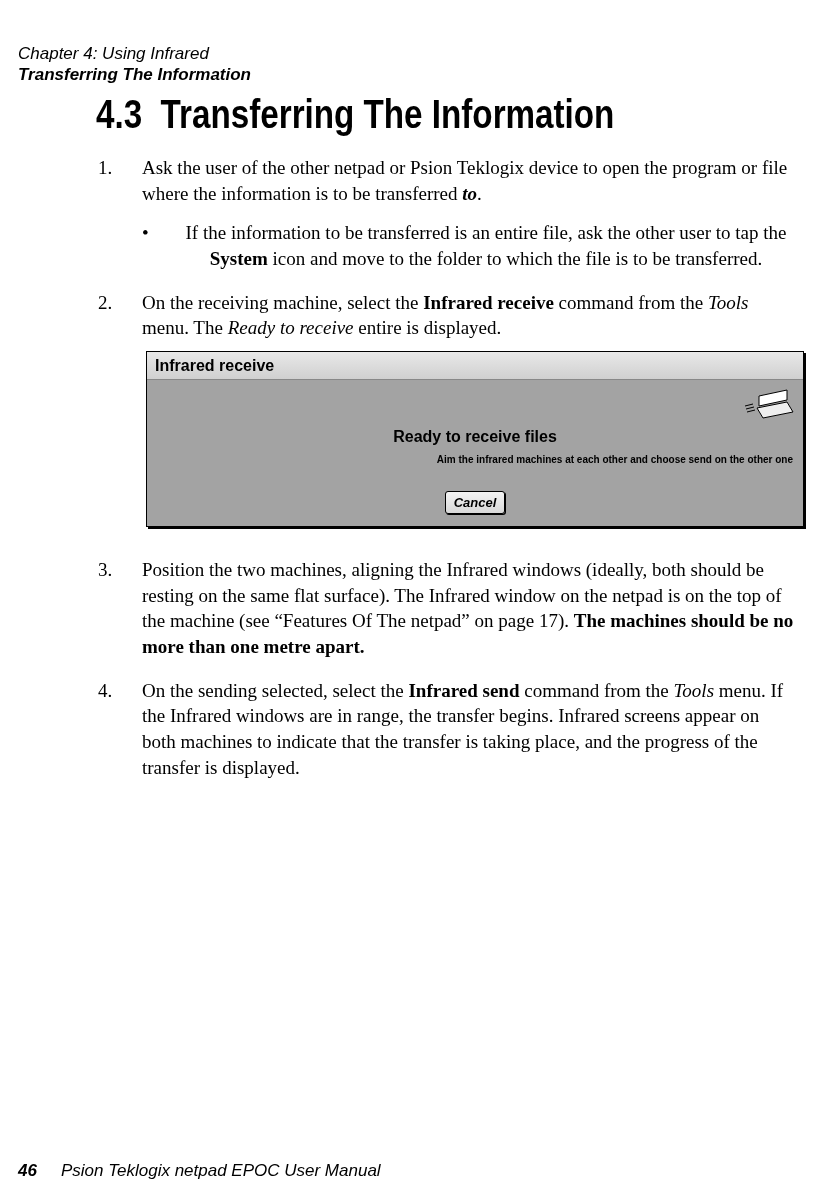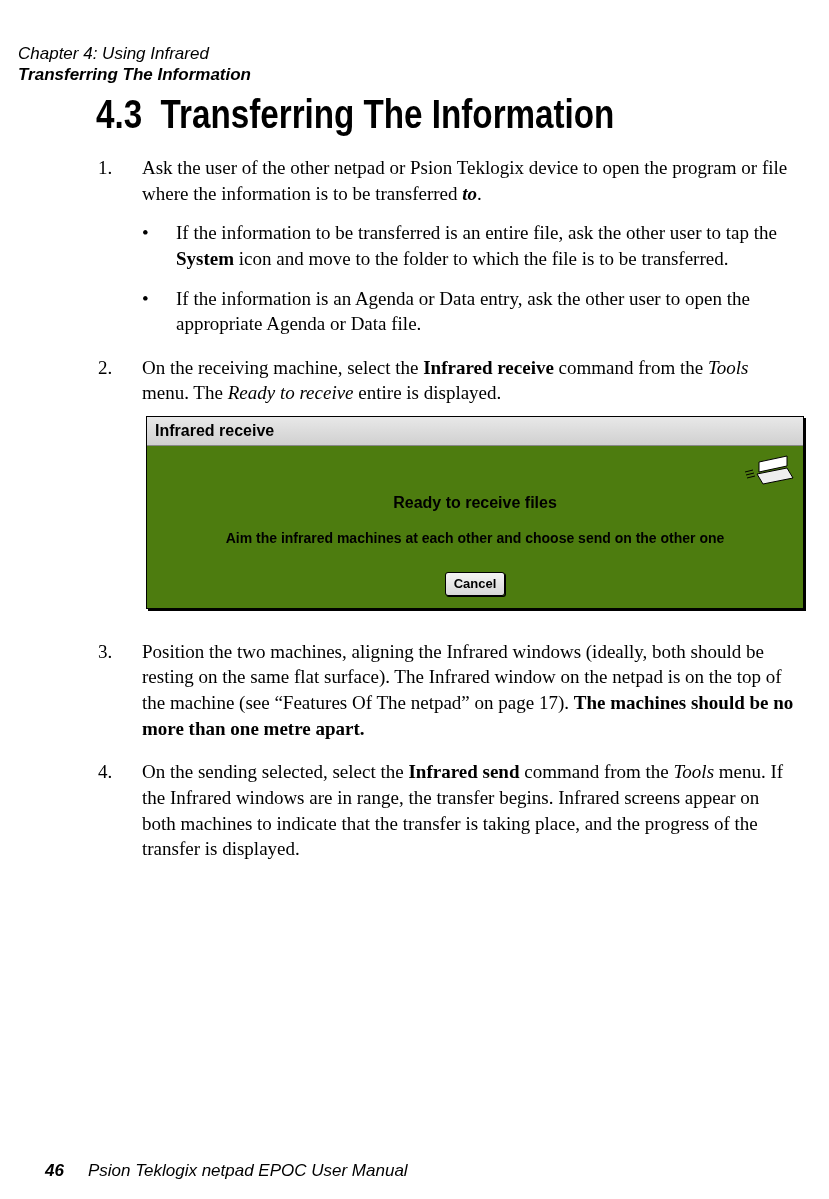--- a/index.html
+++ b/index.html
@@ -64,20 +64,21 @@
     left: 2px;
     top: 0;
   }
   .italic { font-style: italic; }
   .bold { font-weight: bold; }
   .bolditalic { font-weight: bold; font-style: italic; margin-top: 35px; }
   ul.bullets {
     list-style: none;
     padding: 0;
     margin: 14px 0 0 0;
+    text-align: center;
   }
   ul.bullets > li {
     position: relative;
     padding-left: 34px;
     margin-bottom: 14px;
   }
   ul.bullets > li::before {
     content: "•";
     position: absolute;
     left: 0;
@@ -98,64 +99,65 @@
   }
   .dialog-titlebar {
     background: linear-gradient(#e8e8e8, #d0d0d0);
     border-bottom: 1px solid #888;
     padding: 3px 8px;
     font-weight: bold;
     font-size: 16px;
   }
   .dialog-body {
     position: relative;
-    background: #4d7c0f;
+    background: #a3a3a3;
     padding: 18px 10px 12px 10px;
     text-align: center;
   }
   .dialog-body .line1 {
     font-weight: bold;
     font-size: 16px;
     margin-top: 28px;
   }
   .dialog-body .line2 {
     font-weight: bold;
-    font-size: 14px;
-    margin-top: 16px;
+    font-size: 10px;
+    margin-top: 5px;
+    text-align: right;
   }
   .dialog-icon {
     position: absolute;
     right: 8px;
     top: 4px;
   }
   .dialog-button {
     display: inline-block;
     margin-top: 24px;
     padding: 2px 8px;
     border: 1px solid #000;
     background: linear-gradient(#f4f4f4, #d8d8d8);
     font-weight: bold;
     font-size: 13px;
     border-radius: 3px;
     box-shadow: 1px 1px 0 #000;
+    font-style: italic;
   }
 
   .footer {
     position: absolute;
     bottom: 18px;
     left: 18px;
     font-family: Arial, Helvetica, sans-serif;
     font-style: italic;
     font-size: 17px;
   }
   .footer .pn {
     font-weight: bold;
     font-style: italic;
     margin-right: 24px;
-    margin-left: 27px;
   }
 </style>
 </head>
 <body>
 
 <div class="page">
 
   <div class="header-left">
     <div>Chapter 4:  Using Infrared</div>
     <div class="line2">Transferring The Information</div>
@@ -170,21 +172,20 @@
     <ol class="main-list">
       <li>
         <span class="num">1.</span>
         <span>
           <span>Ask the user of the other netpad or Psion Teklogix device to open the program or file where the information is to be transferred </span><span class="bolditalic">to</span><span>.</span>
         </span>
         <ul class="bullets">
           <li>
             <span>If the information to be transferred is an entire file, ask the other user to tap the </span><span class="bold">System</span><span> icon and move to the folder to which the file is to be transferred.</span>
           </li>
-          <li>If the information is an Agenda or Data entry, ask the other user to open the appropriate Agenda or Data file.</li>
         </ul>
       </li>
 
       <li>
         <span class="num">2.</span>
         <span>
           <span>On the receiving machine, select the </span><span class="bold">Infrared receive</span><span> command from the </span><span class="italic">Tools</span><span> menu. The </span><span class="italic">Ready to receive</span><span> entire is displayed.</span>
         </span>
 
         <div class="dialog-wrap">

